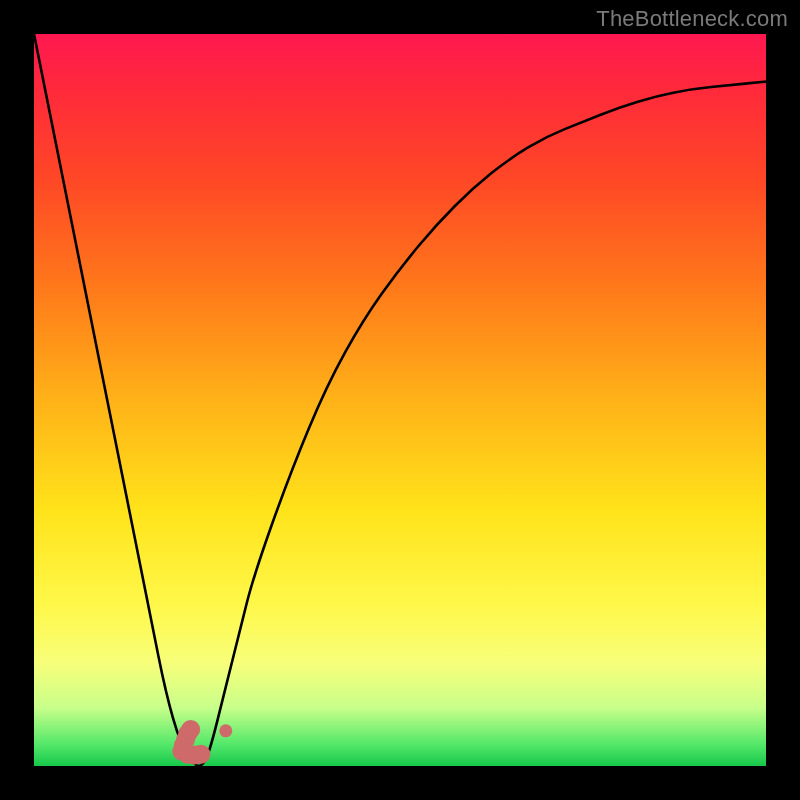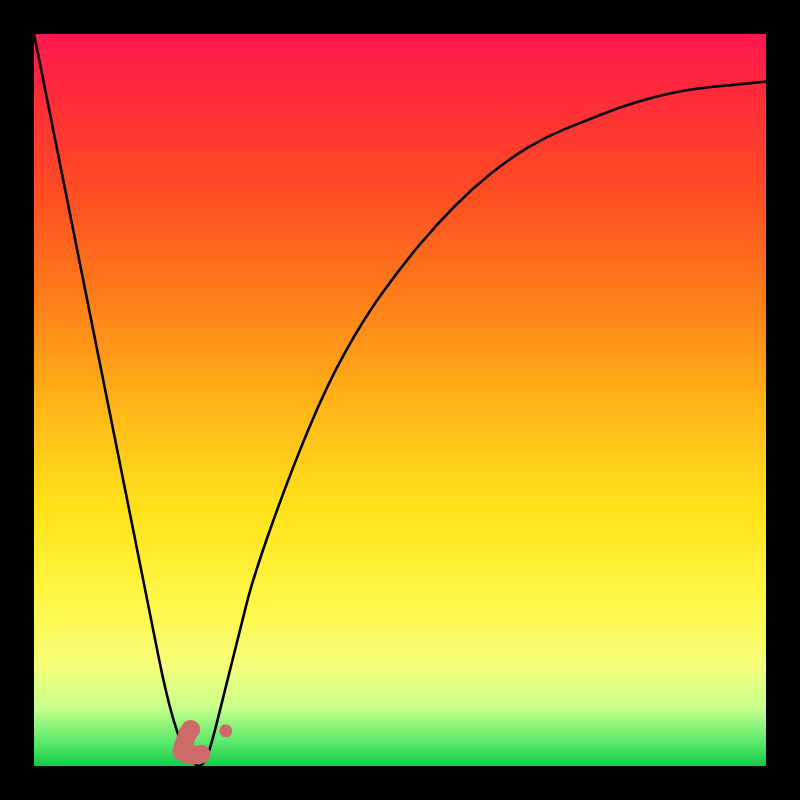--- a/index.html
+++ b/index.html
@@ -72,13 +72,14 @@
           <circle cx="151.52" cy="705.65" r="9.5" fill="#cf6a6a" stroke="#cf6a6a" stroke-width="0"></circle>
           <circle cx="153.72" cy="699.79" r="9.5" fill="#cf6a6a" stroke="#cf6a6a" stroke-width="0"></circle>
           <circle cx="156.65" cy="695.40" r="9.5" fill="#cf6a6a" stroke="#cf6a6a" stroke-width="0"></circle>
           <circle cx="153.72" cy="720.29" r="9.5" fill="#cf6a6a" stroke="#cf6a6a" stroke-width="0"></circle>
           <circle cx="160.31" cy="721.02" r="9.5" fill="#cf6a6a" stroke="#cf6a6a" stroke-width="0"></circle>
           <circle cx="166.90" cy="720.29" r="9.5" fill="#cf6a6a" stroke="#cf6a6a" stroke-width="0"></circle>
           <circle cx="191.78" cy="696.86" r="6.5" fill="#cf6a6a" stroke="#cf6a6a" stroke-width="0"></circle>
         </g>
     </svg>
   </div>
+  <div class="watermark">TheBottleneck.com</div>
 </div>
 
 </body></html>

